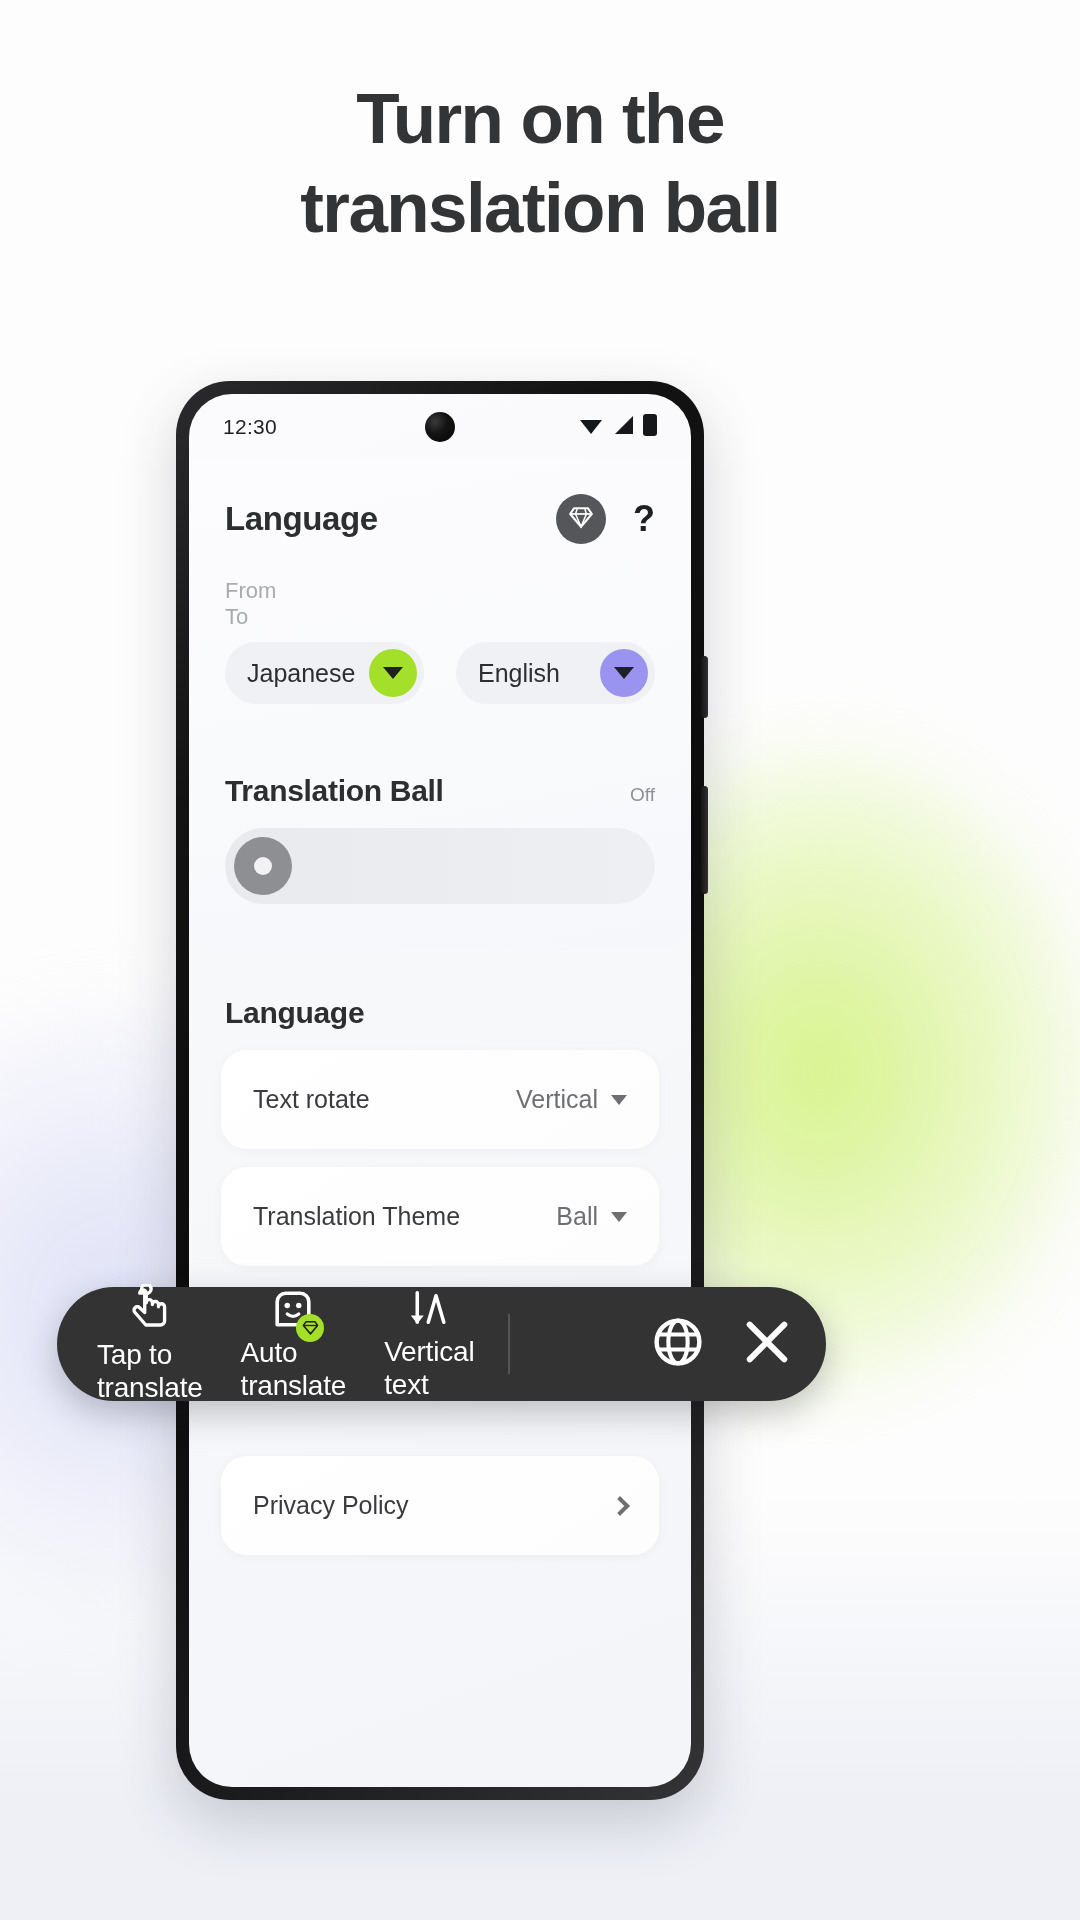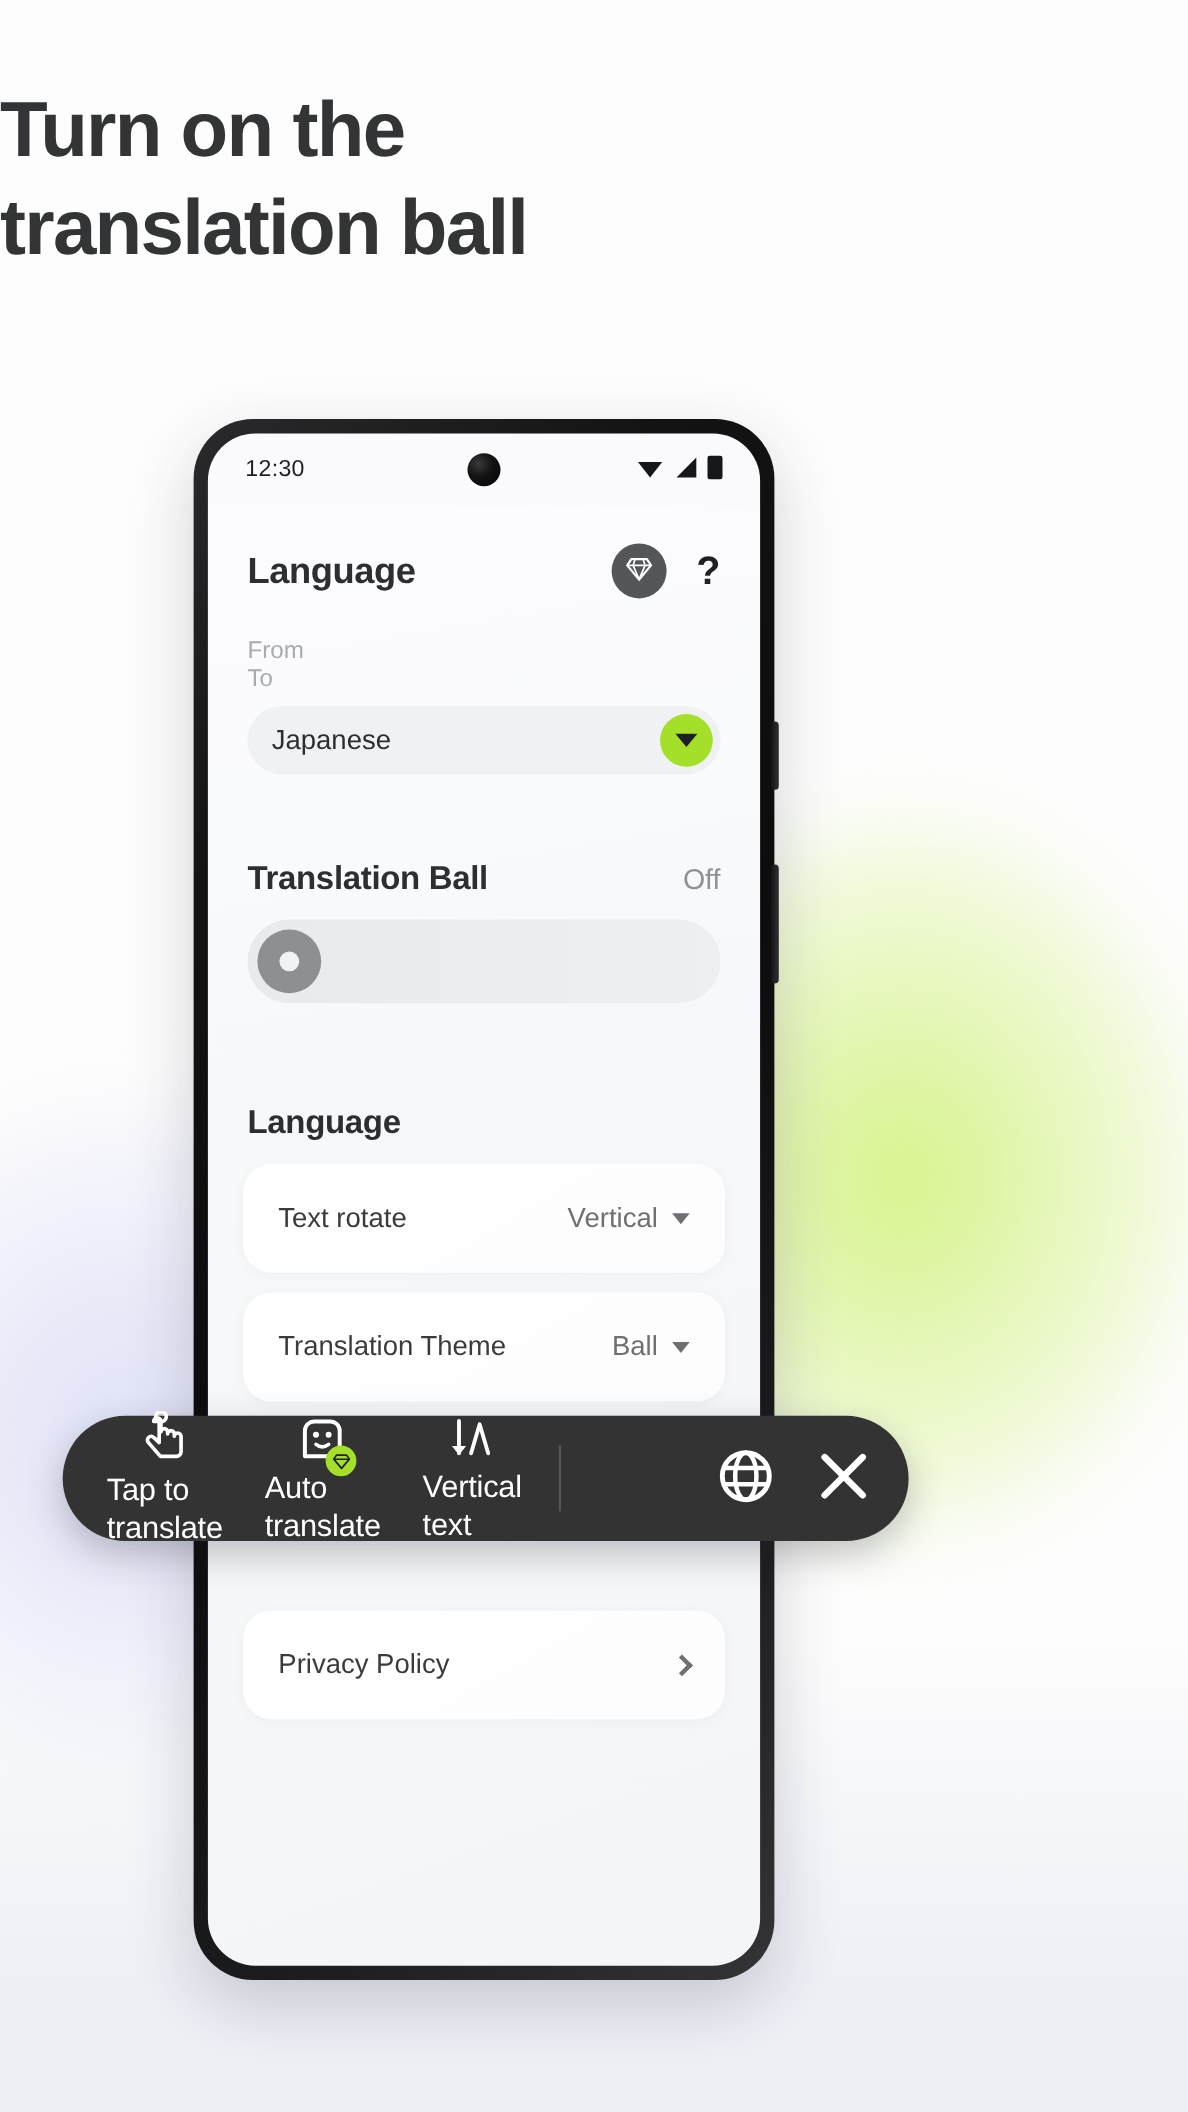--- a/index.html
+++ b/index.html
@@ -25,20 +25,21 @@
     background:radial-gradient(closest-side, rgba(216,219,245,.85), rgba(228,230,248,.42) 58%, rgba(255,255,255,0) 80%);
     filter:blur(30px);
   }
   .glow-bottom {
     position:absolute; left:0; right:0; bottom:0; height:430px;
     background:linear-gradient(to bottom, rgba(255,255,255,0), #eef0f6 72%);
   }
   
   .headline {
     position:absolute; left:0; right:0; top:75px;
+    text-align:center;
     font-size:71px; line-height:1.25; font-weight:bold;
     letter-spacing:-1.6px;
     color:#333436;
   }
   .headline .l { display:block; }
   
   .phone {
     position:absolute; left:176px; top:381px;
     width:528px; height:1419px;
     border-radius:54px;
@@ -112,21 +113,21 @@
     width:0;height:0;
     border-left:10px solid transparent;
     border-right:10px solid transparent;
     border-top:12px solid #1f2022;
   }
   .tb-row {
     display:flex; align-items:baseline; justify-content:space-between;
     margin-top:44px; margin-bottom:20px;
   }
   .tb-title { font-size:30px; font-weight:bold; color:#2d2e30; letter-spacing:-.3px; }
-  .tb-state { font-size:26px; color:#8f9195;margin-top:36px; }
+  .tb-state { font-size:19px; color:#8f9195;margin-top:36px; }
   .toggle {
     height:76px; border-radius:38px;
     background:linear-gradient(to right,#e9eaee,#eeeff2);
     display:flex; align-items:center; padding:0 9px;
   }
   .knob {
     width:58px; height:58px; border-radius:50%;
     background:#8d8f93;
     display:flex; align-items:center; justify-content:center;
   }
@@ -258,20 +259,26 @@
           <div class="lbl">To</div>
         </div>
 
         <div class="pill-row">
           <div class="pill">
             <span class="pill-txt">Japanese</span>
             <span class="dot green">
               <span class="caret"></span>
             </span>
           </div>
+          <div class="pill">
+            <span class="pill-txt">English</span>
+            <span class="dot purple">
+              <span class="caret"></span>
+            </span>
+          </div>
         </div>
 
         <div class="tb-row">
           <div class="tb-title">Translation Ball</div>
           <div class="tb-state">Off</div>
         </div>
 
         <div class="toggle">
           <div class="knob">
             <div class="knob-in"></div>

